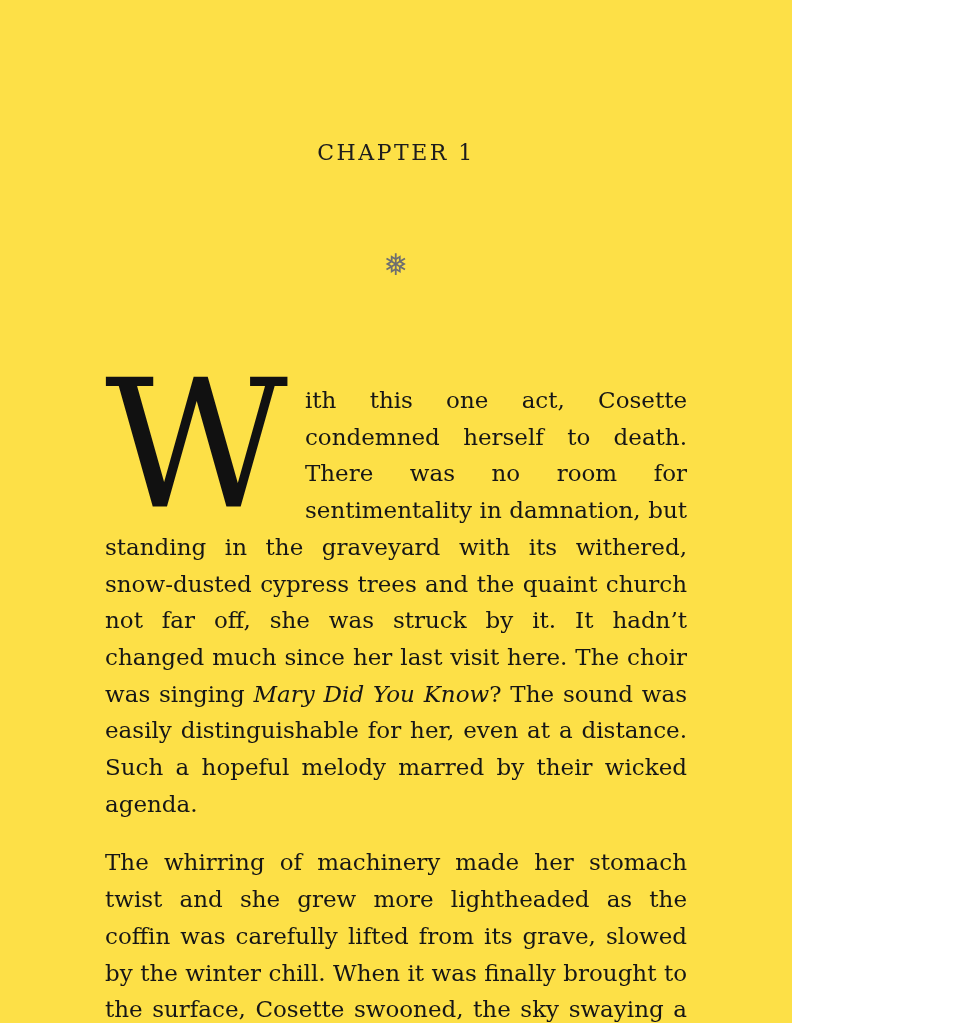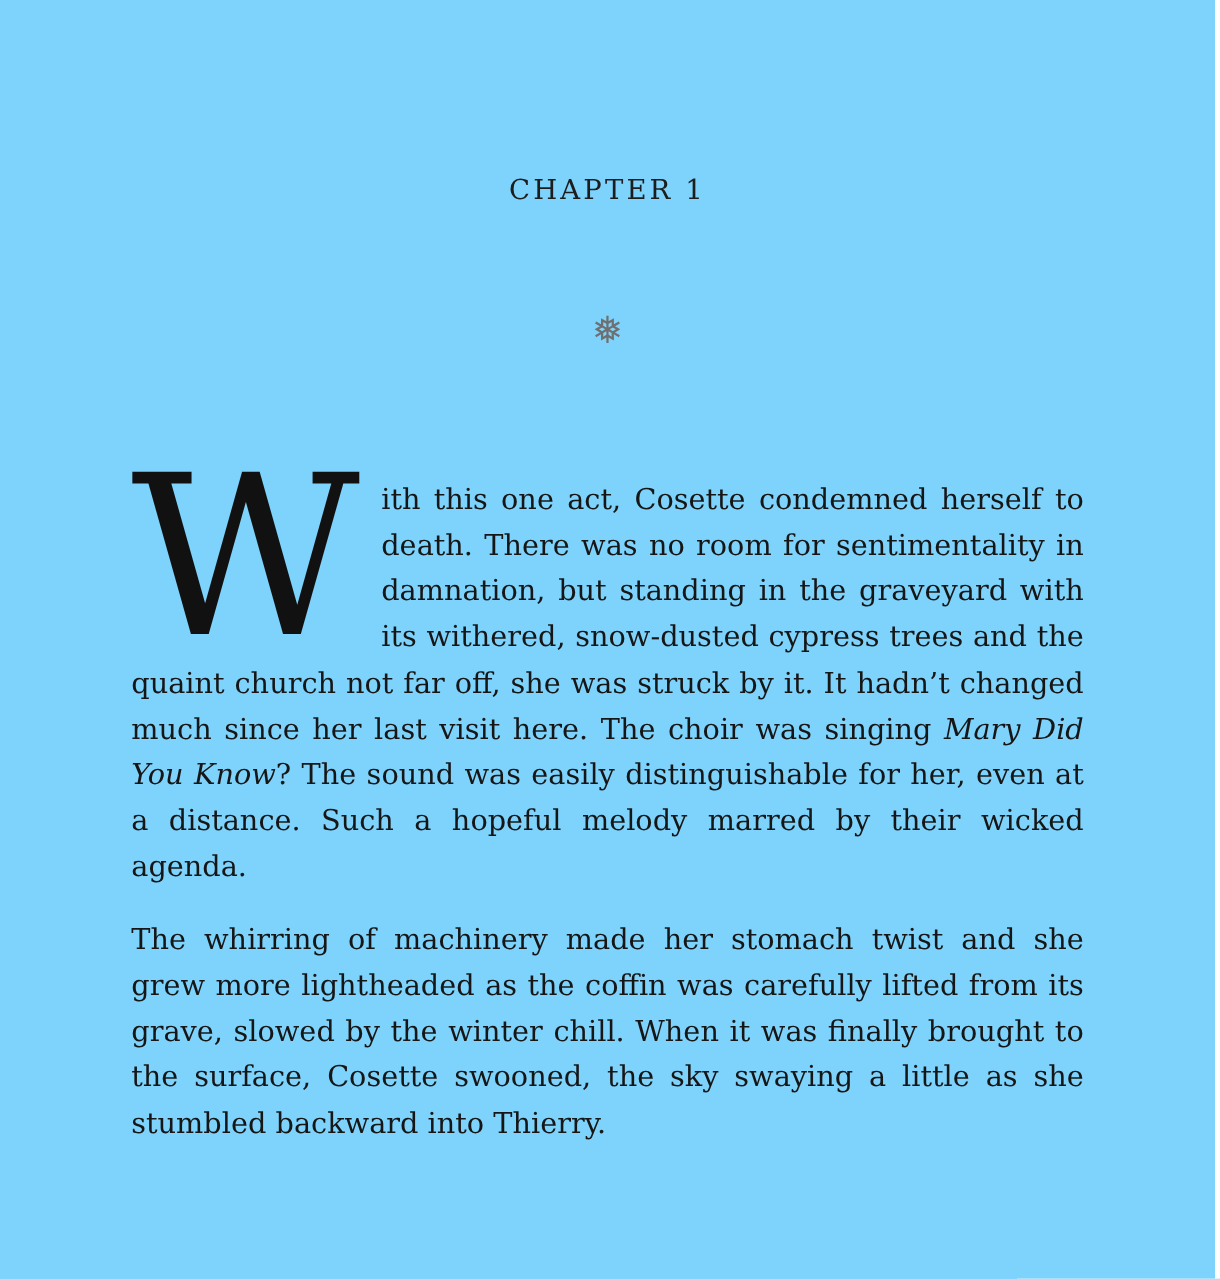--- a/index.html
+++ b/index.html
@@ -6,25 +6,25 @@
     margin: 0;
     padding: 0;
   }
   body {
     width: 976px;
     height: 1023px;
     background: #ffffff;
     overflow: hidden;
   }
   .page {
-    width: 972px;
+    width: 792px;
     height: 1023px;
     box-sizing: border-box;
     padding: 0 105px;
-    background: #7dd3fc;
+    background: #fde047;
     color: #161616;
     font-family: "DejaVu Serif", "Liberation Serif", serif;
   }
   .chapter-heading {
     padding-top: 140px;
     text-align: center;
     font-size: 22px;
     line-height: 26px;
     letter-spacing: 2.5px;
     color: #1d1d1d;

